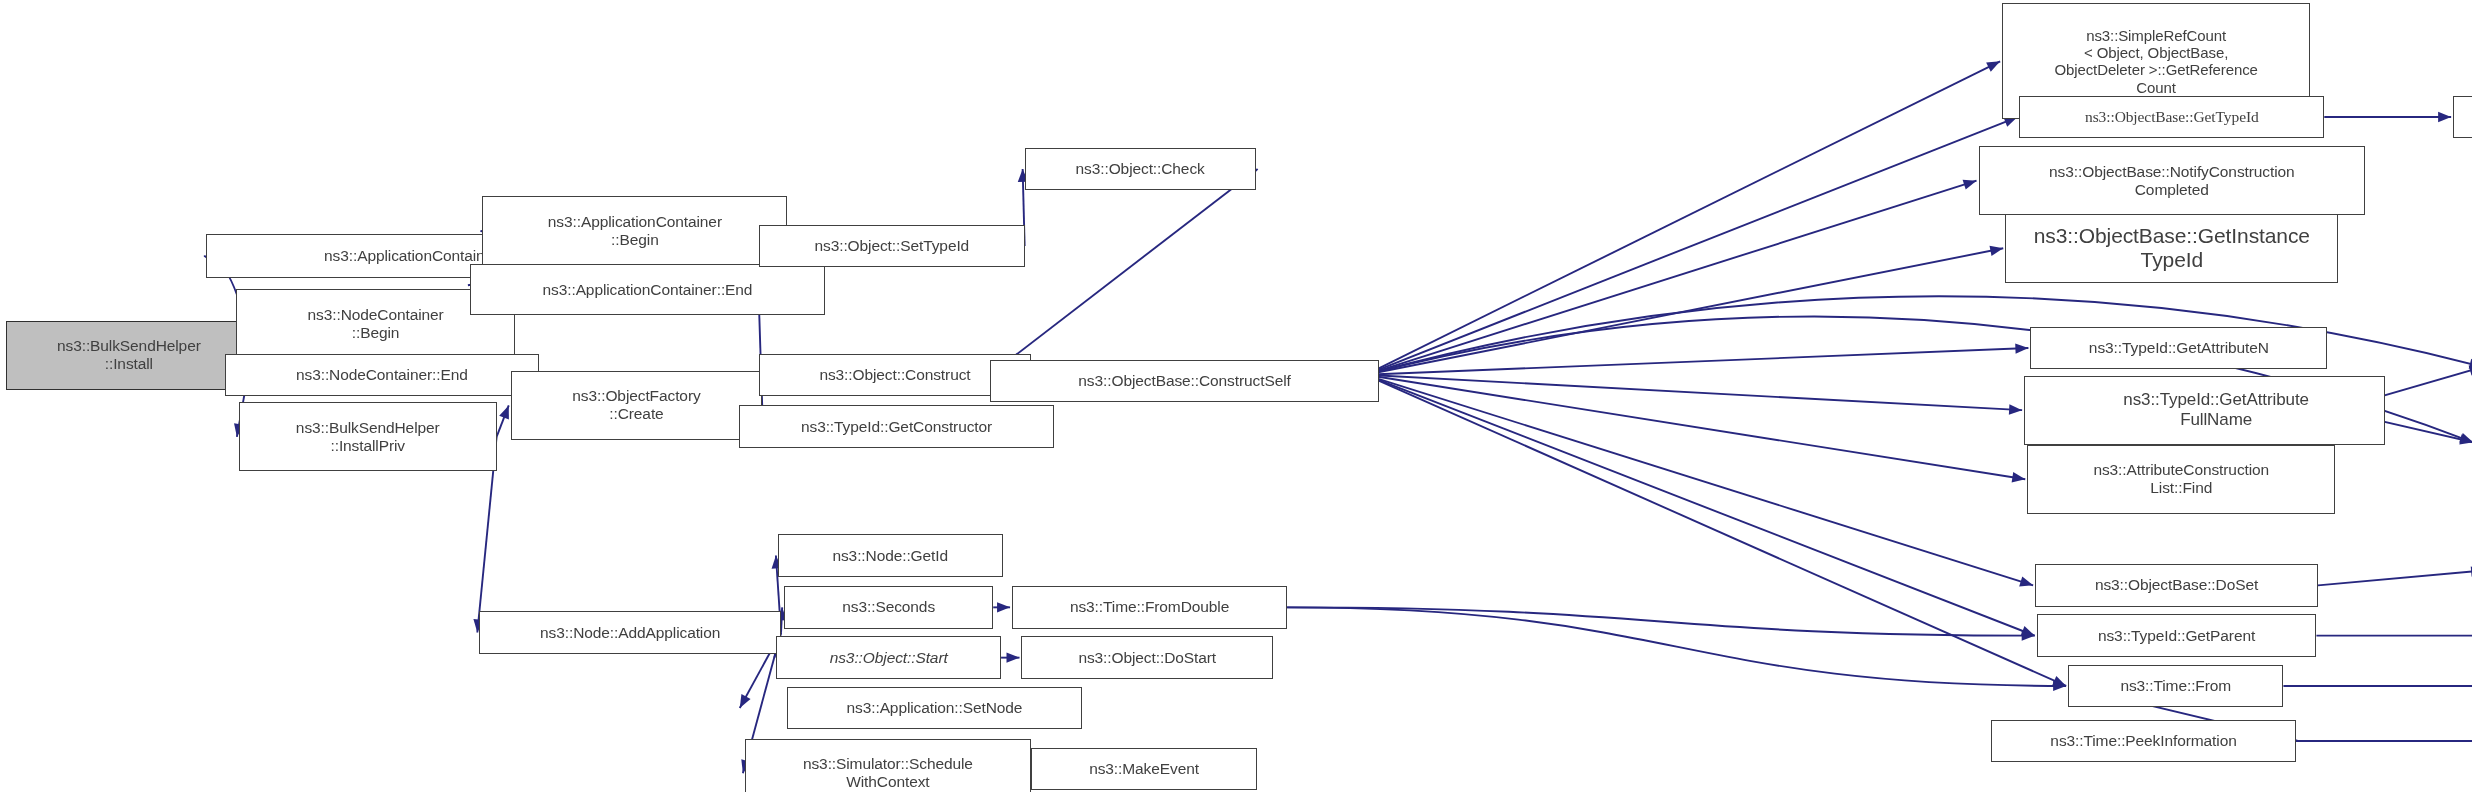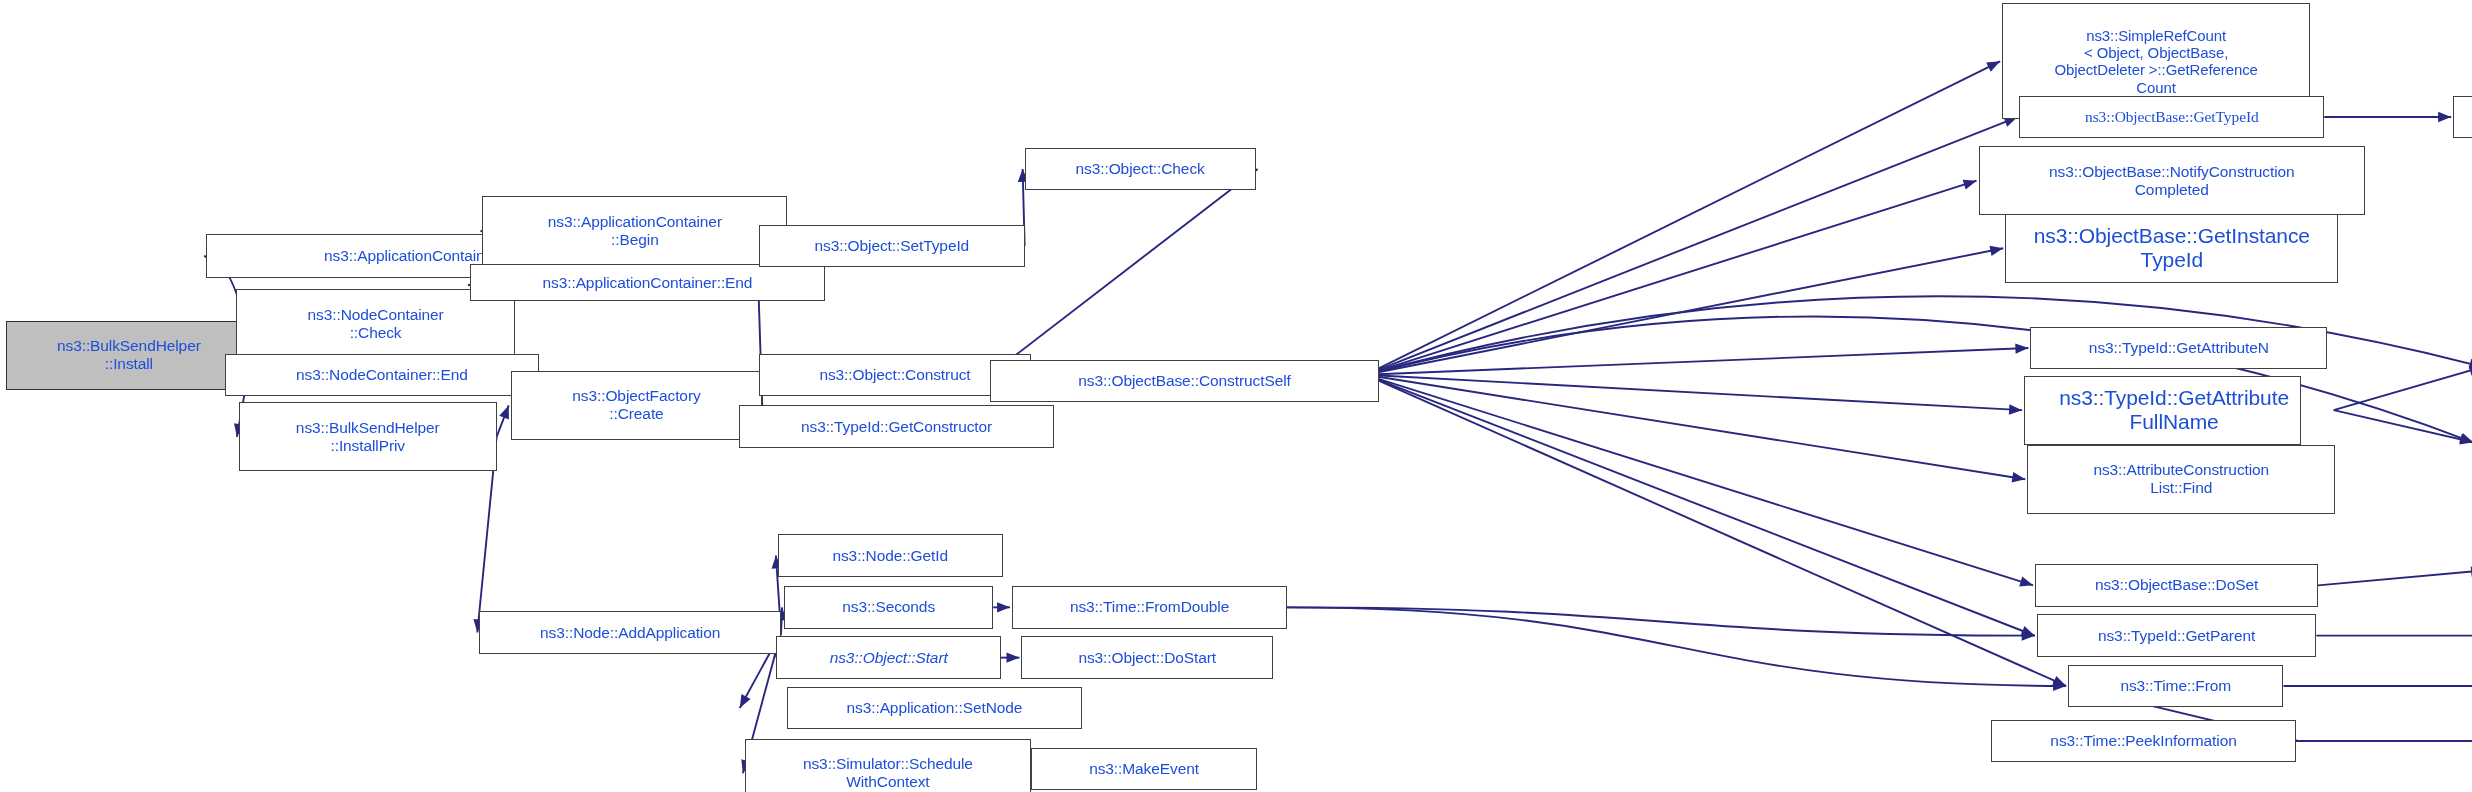--- a/index.html
+++ b/index.html
@@ -10,21 +10,21 @@
     background:#ffffff;
     font-family:"Liberation Sans", sans-serif;
     overflow:hidden;
   }
   svg#edges{position:absolute;left:0;top:0;width:2472px;height:792px;}
   .node{
     position:absolute;
     box-sizing:border-box;
     border:1.6px solid #404040;
     background:#ffffff;
-    color:#1d4ed8;
+    color:#404040;
     font-size:15px;
     line-height:1.16;
     display:flex;
     align-items:center;
     justify-content:center;
     text-align:center;
     white-space:pre-line;
     letter-spacing:-0.1px;
     padding:1px 5px;
   }
@@ -145,46 +145,46 @@
       <path d="M1287.0743801652893,607.3571428571428 C1660.8817546090272,607.3571428571428 1660.8817546090272,635.6428571428571 2034.6891290527653,635.6428571428571" class="edge"></path>
       <polygon points="2034.6891290527653,635.6428571428571 2021.6836727128486,640.8291954841652 2021.6945997436476,630.4292012245514" class="arrowhead"></polygon>
       <path d="M1287.0743801652893,607.3571428571428 C1676.5969485060393,607.3571428571428 1676.5969485060393,685.9285714285713 2066.1195168467893,685.9285714285713" class="edge"></path>
       <polygon points="2066.1195168467893,685.9285714285713 2053.1054863465324,691.0933570135096 2053.1336426328526,680.6933951278322" class="arrowhead"></polygon>
     </svg>
   <div id="nodes-layer">
       <div class="node root" style="left: 6.28608px; top: 320.571px; width: 245.157px; height: 69.1429px; font-size: 15.5px;">ns3::BulkSendHelper
 ::Install</div>
       <div class="node" style="left: 205.869px; top: 234.143px; width: 446.312px; height: 44px; font-size: 15.5px;">ns3::ApplicationContainer::Add</div>
       <div class="node" style="left: 235.728px; top: 289.143px; width: 279.73px; height: 69.1429px; font-size: 15.5px;">ns3::NodeContainer
-::Check</div>
+::Begin</div>
       <div class="node" style="left: 224.727px; top: 353.571px; width: 314.304px; height: 42.4286px; font-size: 15.5px;">ns3::NodeContainer::End</div>
       <div class="node" style="left: 238.871px; top: 402.286px; width: 257.729px; height: 69.1429px; font-size: 15.5px;">ns3::BulkSendHelper
 ::InstallPriv</div>
       <div class="node" style="left: 482.456px; top: 196.429px; width: 304.875px; height: 69.1429px; font-size: 15.5px;">ns3::ApplicationContainer
 ::Begin</div>
-      <div class="node" style="left: 469.884px; top: 264px; width: 355.163px; height: 37px; font-size: 15.5px;">ns3::ApplicationContainer::End</div>
+      <div class="node" style="left: 469.884px; top: 264px; width: 355.163px; height: 51px; font-size: 15.5px;">ns3::ApplicationContainer::End</div>
       <div class="node" style="left: 510.744px; top: 370.857px; width: 251.443px; height: 69.1429px; font-size: 15.5px;">ns3::ObjectFactory
 ::Create</div>
       <div class="node" style="left: 759.044px; top: 224.714px; width: 265.587px; height: 42.4286px; font-size: 15.5px;">ns3::Object::SetTypeId</div>
       <div class="node" style="left: 759.044px; top: 353.571px; width: 271.873px; height: 42.4286px; font-size: 15.5px;">ns3::Object::Construct</div>
       <div class="node" style="left: 738.614px; top: 405.429px; width: 315.875px; height: 42.4286px; font-size: 15.5px;">ns3::TypeId::GetConstructor</div>
       <div class="node" style="left: 1024.63px; top: 147.714px; width: 231.013px; height: 42.4286px; font-size: 15.5px;">ns3::Object::Check</div>
       <div class="node" style="left: 990.057px; top: 360px; width: 389px; height: 42.4286px; font-size: 15.5px;">ns3::ObjectBase::ConstructSelf</div>
       <div class="node" style="left: 2002.12px; top: 3.14286px; width: 308.018px; height: 116.286px; font-size: 15px;">ns3::SimpleRefCount
 &lt; Object, ObjectBase,
  ObjectDeleter &gt;::GetReference
 Count</div>
       <div class="node" style="left: 2019.4px; top: 95.8571px; width: 304.875px; height: 42.4286px; font-size: 15.5px; font-family: Liberation Serif, serif;">ns3::ObjectBase::GetTypeId</div>
       <div class="node" style="left: 1978.54px; top: 146.143px; width: 386.594px; height: 69.1429px; font-size: 15.5px;">ns3::ObjectBase::NotifyConstruction
 Completed</div>
       <div class="node" style="left: 2005.26px; top: 213.714px; width: 333.162px; height: 69.1429px; font-size: 21px;">ns3::ObjectBase::GetInstance
 TypeId</div>
       <div class="node" style="left: 2453.14px; top: 95.8571px; width: 246.729px; height: 42.4286px; font-size: 15.5px;">ns3::GetObjectIid</div>
       <div class="node" style="left: 2030.4px; top: 326.857px; width: 297.017px; height: 42.4286px; font-size: 15.5px;">ns3::TypeId::GetAttributeN</div>
-      <div class="node" style="left: 2024.12px; top: 375.571px; width: 277px; height: 69.1429px; font-size: 21px; padding-left: 28px;">ns3::TypeId::GetAttribute
+      <div class="node" style="left: 2024.12px; top: 375.571px; width: 361px; height: 69.1429px; font-size: 17px; padding-left: 28px;">ns3::TypeId::GetAttribute
 FullName</div>
       <div class="node" style="left: 2027.26px; top: 444.714px; width: 308.018px; height: 69.1429px; font-size: 15.5px;">ns3::AttributeConstruction
 List::Find</div>
       <div class="node" style="left: 2035.12px; top: 564.143px; width: 282.873px; height: 42.4286px; font-size: 15.5px;">ns3::ObjectBase::DoSet</div>
       <div class="node" style="left: 2036.69px; top: 614.429px; width: 279.73px; height: 42.4286px; font-size: 15.5px;">ns3::TypeId::GetParent</div>
       <div class="node" style="left: 2068.12px; top: 664.714px; width: 215.298px; height: 42.4286px; font-size: 15.5px;">ns3::Time::From</div>
       <div class="node" style="left: 1991.12px; top: 719.714px; width: 304.875px; height: 42.4286px; font-size: 15.5px;">ns3::Time::PeekInformation</div>
       <div class="node" style="left: 479.313px; top: 611.286px; width: 301.732px; height: 42.4286px; font-size: 15.5px;">ns3::Node::AddApplication</div>
       <div class="node" style="left: 777.902px; top: 534.286px; width: 224.727px; height: 42.4286px; font-size: 15.5px;">ns3::Node::GetId</div>
       <div class="node" style="left: 784.188px; top: 586.143px; width: 209.012px; height: 42.4286px; font-size: 15.5px;">ns3::Seconds</div>

